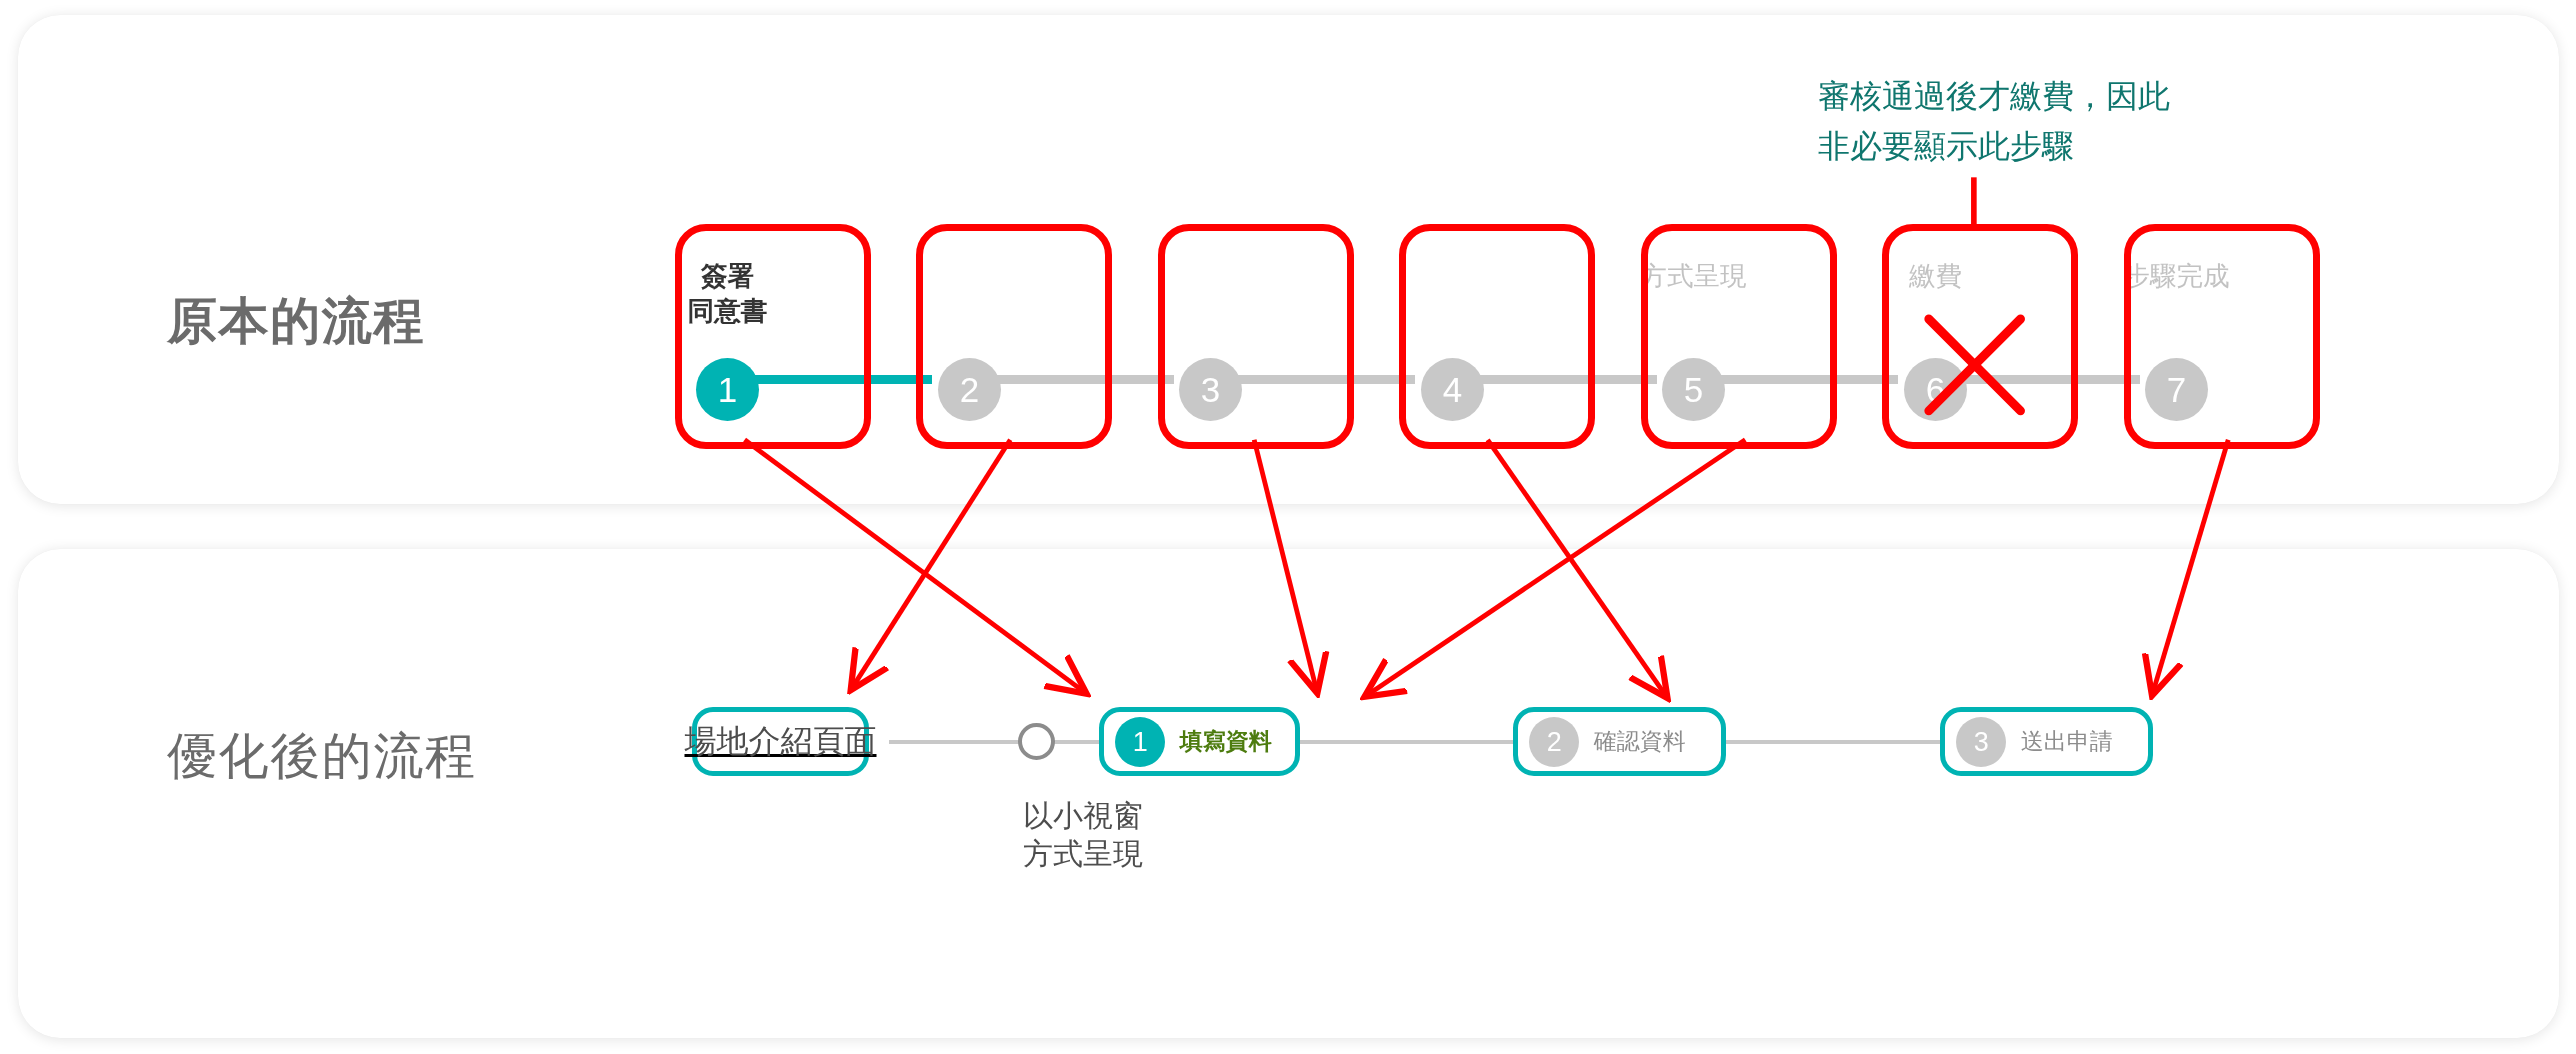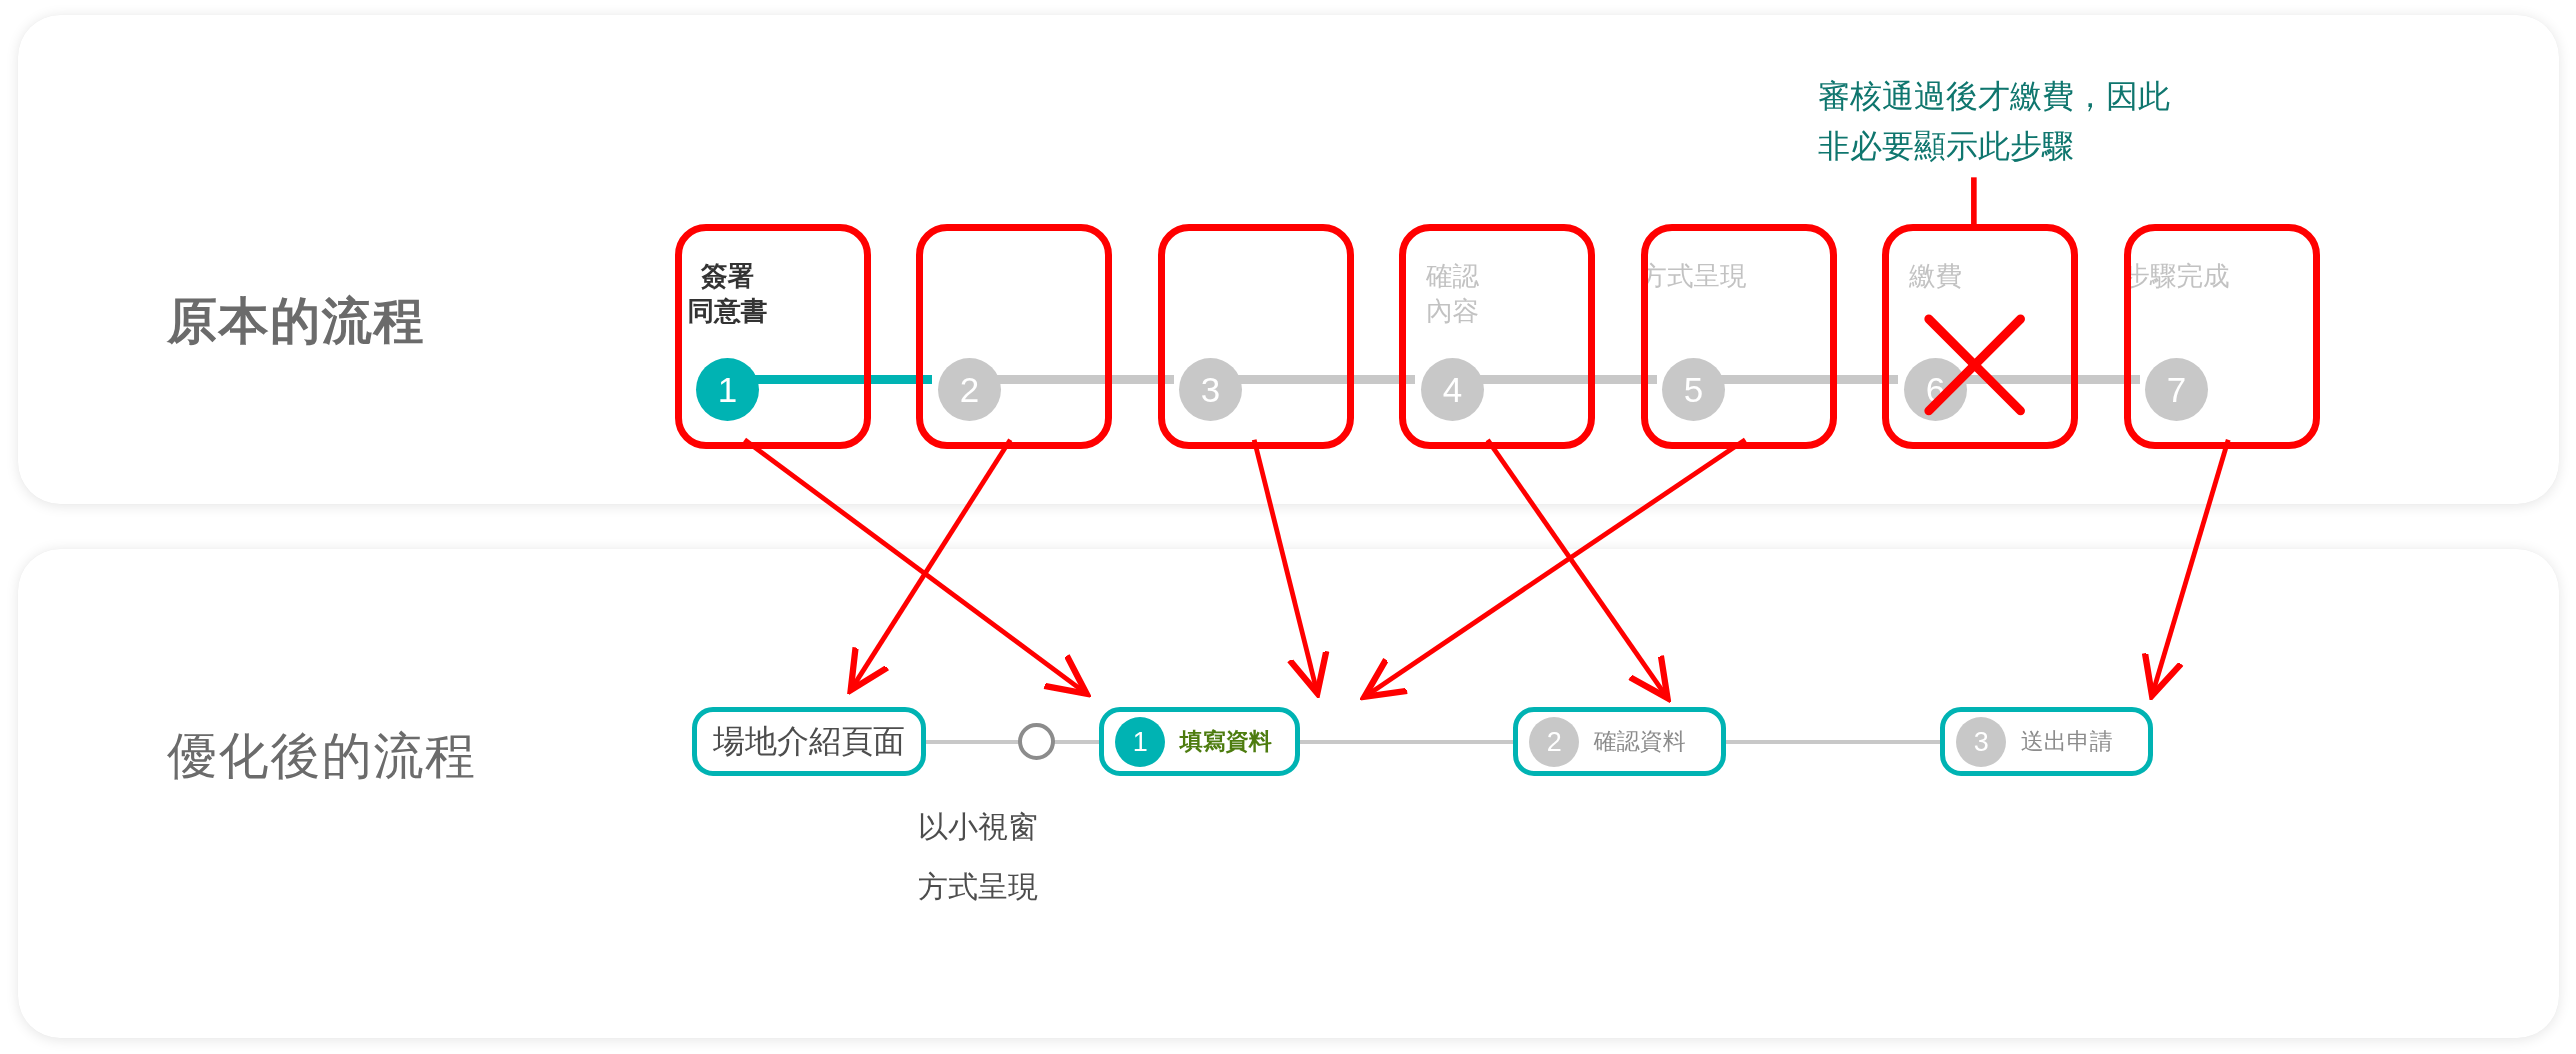--- a/index.html
+++ b/index.html
@@ -89,21 +89,21 @@
   .b-plaintext{font-size:32px;color:#4d4d4d;white-space:nowrap;}
   .b-conn{position:absolute;top:33px;height:4px;background:#c8c8c8;z-index:1;}
   .b-node{
     position:absolute;top:16px;
     width:37px;height:37px;border-radius:50%;
     border:4px solid #8c8c8c;background:#ffffff;
     box-sizing:border-box;z-index:3;
   }
   #node-caption{
     position:absolute;left:918px;top:797px;width:225px;
-    text-align:left;font-size:30px;line-height:60px;
+    text-align:right;font-size:30px;line-height:38px;
     color:#4d4d4d;white-space:pre-line;
   }
 
   
   #annotation-text{
     position:absolute;left:1818px;top:71px;width:451px;
     font-size:32px;line-height:50px;color:#0f766e;
     white-space:pre-line;
   }
 
@@ -132,22 +132,20 @@
 同意書</div>
       <div class="o-badge active">1</div>
     </div>
     <div class="o-step" style="left:242px;">
       <div class="o-badge">2</div>
     </div>
     <div class="o-step" style="left:483px;">
       <div class="o-badge">3</div>
     </div>
     <div class="o-step" style="left:725px;">
-      <div class="o-label">確認
-內容</div>
       <div class="o-badge">4</div>
     </div>
     <div class="o-step" style="left:966px;">
       <div class="o-label">方式呈現</div>
       <div class="o-badge">5</div>
     </div>
     <div class="o-step" style="left:1208px;">
       <div class="o-label">繳費</div>
       <div class="o-badge">6</div>
     </div>
@@ -171,21 +169,21 @@
   <div class="card" id="card-optimized"></div>
   <div class="section-title" id="title-optimized">優化後的流程</div>
 
   <div id="stepper-optimized">
 
     <div class="b-conn" style="left:197px;width:149px;"></div>
     <div class="b-conn" style="left:322px;width:89px;"></div>
     <div class="b-conn" style="left:608px;width:221px;"></div>
     <div class="b-conn" style="left:1034px;width:221px;"></div>
 
-    <div class="b-pill plain" style="left:0px;width:234px;">
+    <div class="b-pill plain" style="left:0px;width:177px;text-decoration:underline;">
       <span class="b-plaintext">場地介紹頁面</span>
     </div>
 
     <div class="b-node" style="left:326px;"></div>
 
     <div class="b-pill" style="left:407px;width:201px;">
       <span class="b-badge active">1</span>
       <span class="b-text active">填寫資料</span>
     </div>
     <div class="b-pill" style="left:821px;width:213px;">

